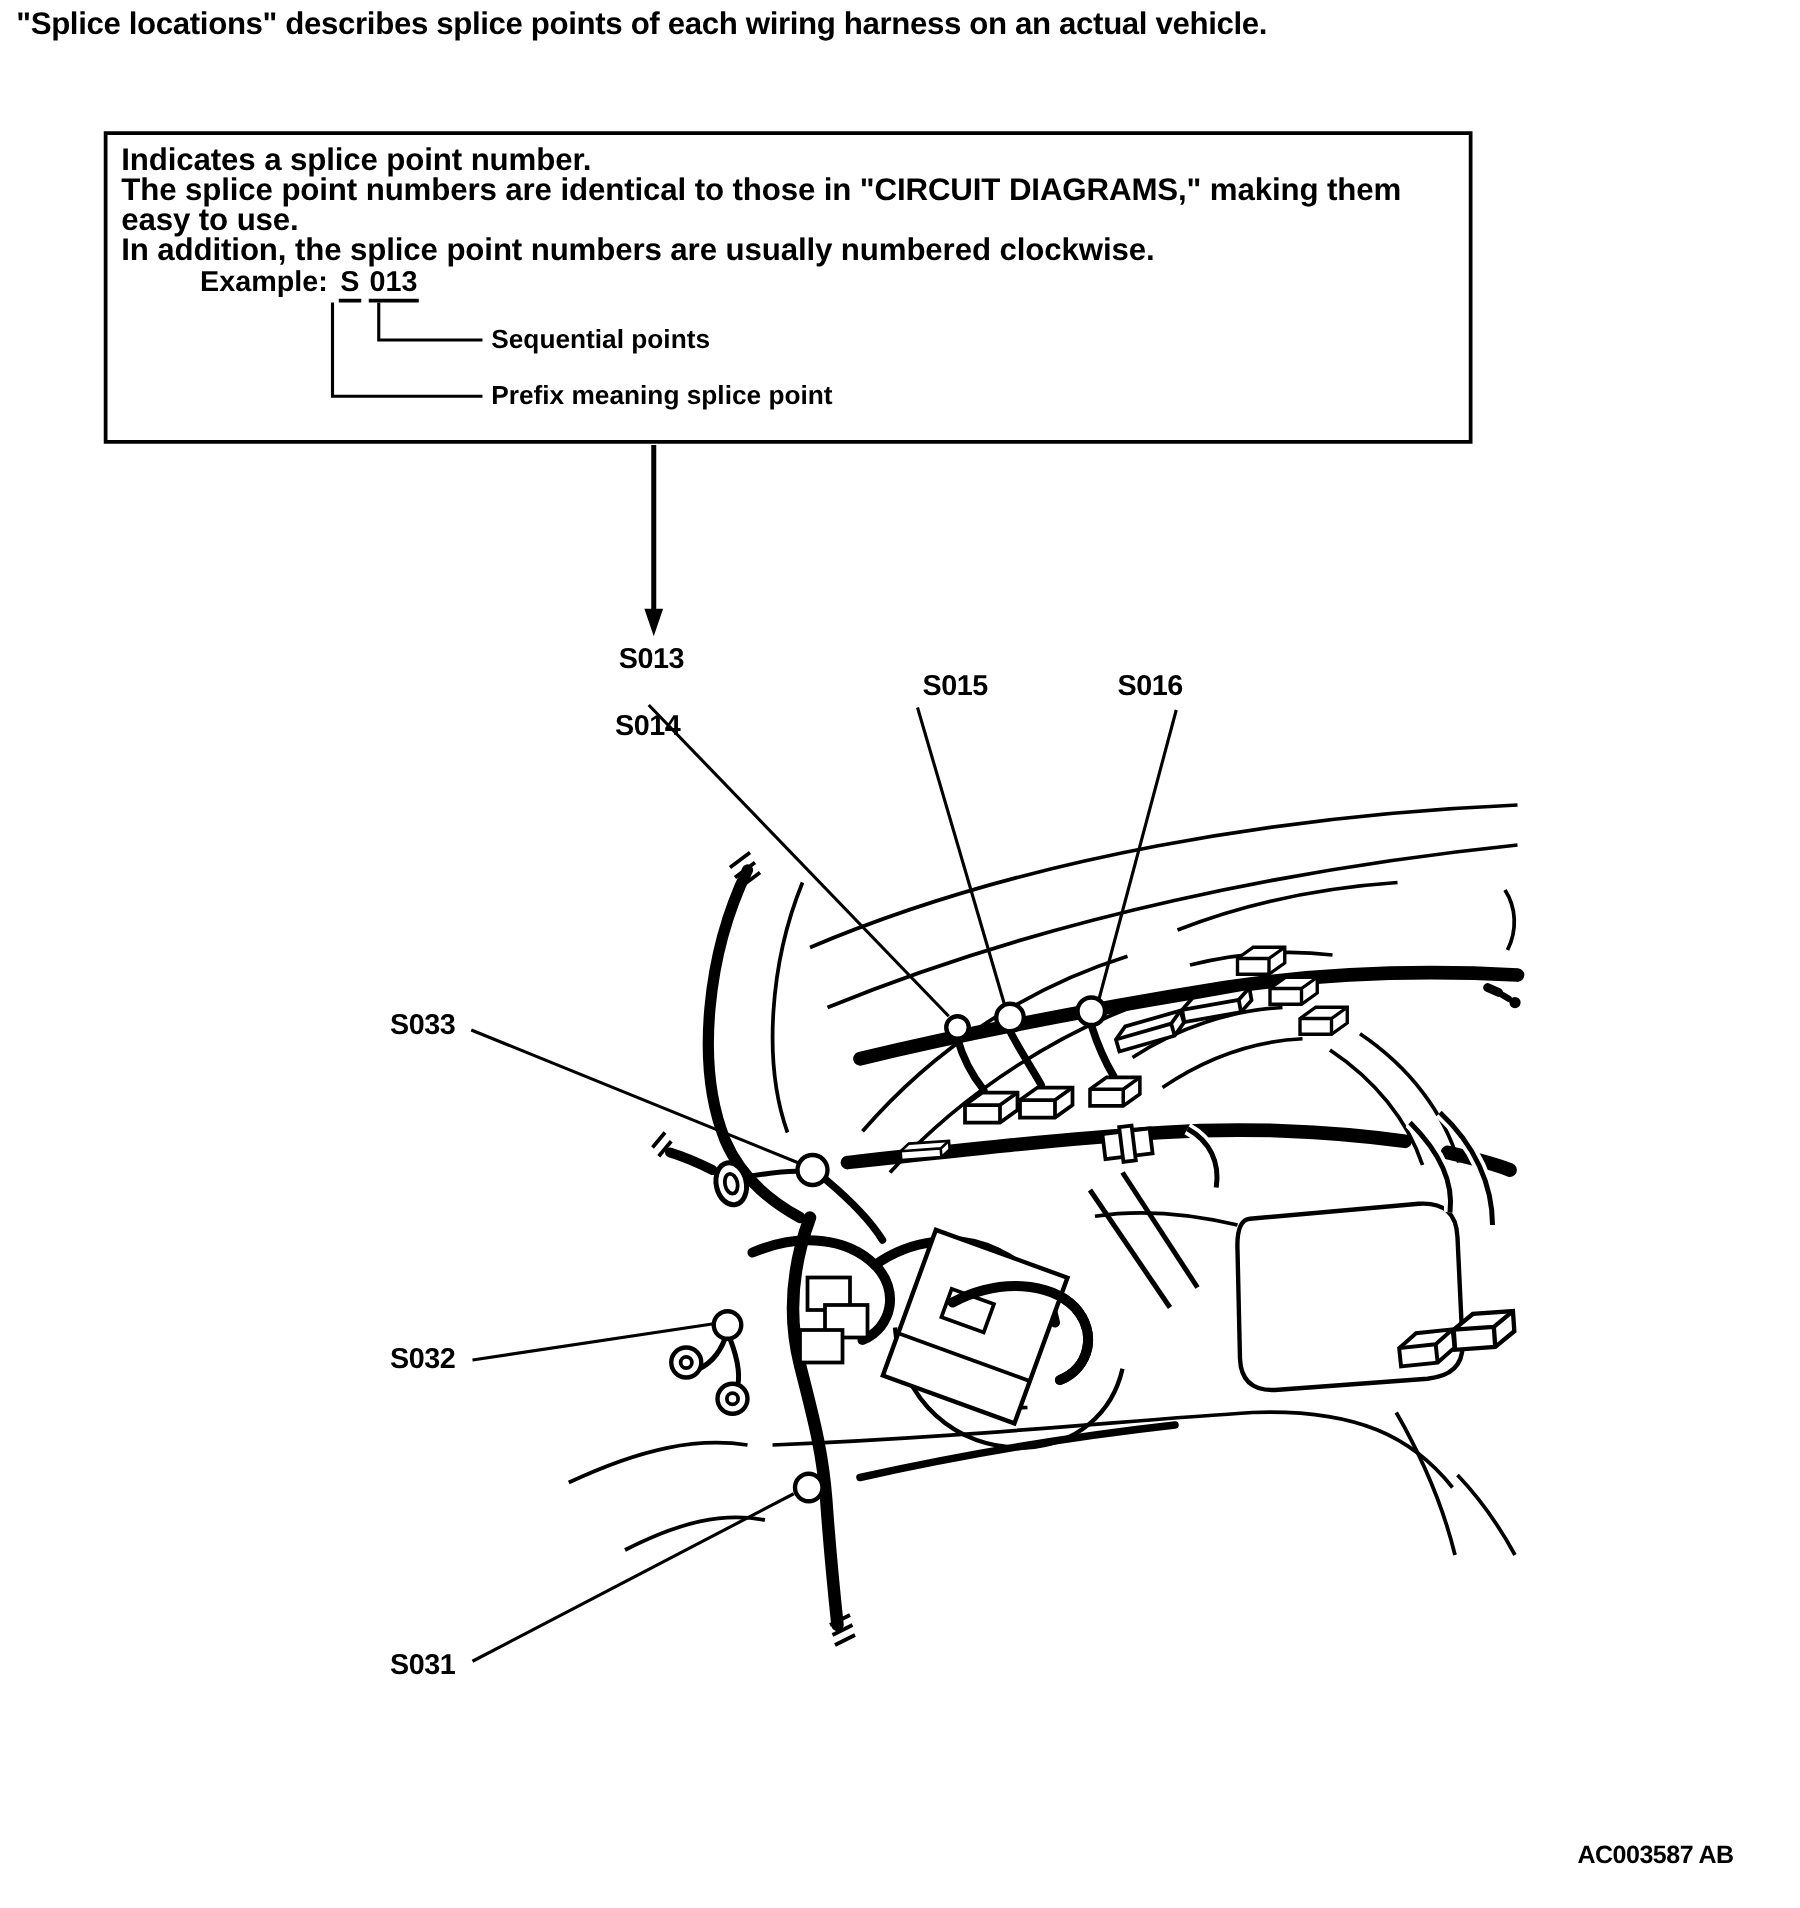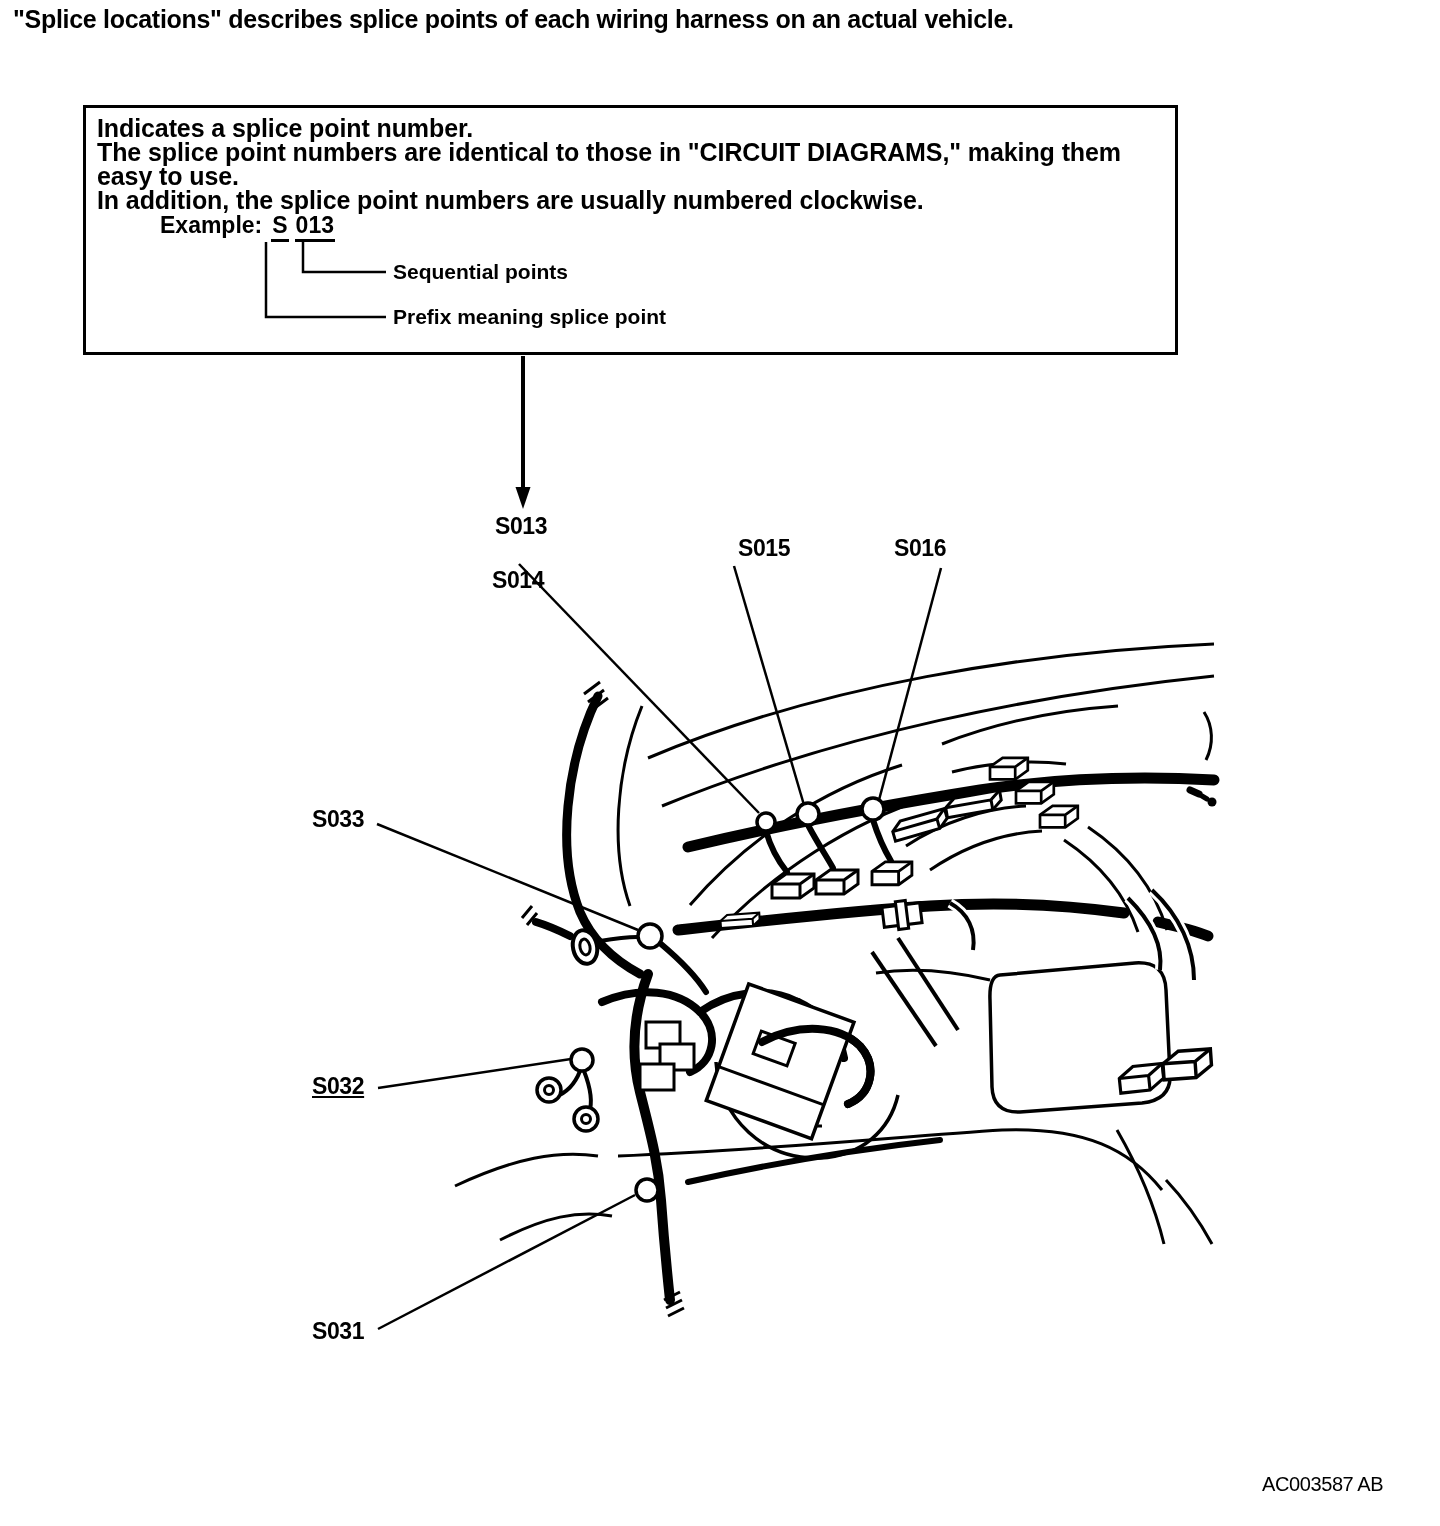--- a/index.html
+++ b/index.html
@@ -14,23 +14,23 @@
   #example .num{margin-left:6px;}
   .callout{font-size:21px;font-weight:bold;white-space:nowrap;}
   #callout-seq{left:393px;top:260px;}
   #callout-pre{left:393px;top:305px;}
   .lbl{position:absolute;font-weight:bold;font-size:23px;letter-spacing:-0.4px;white-space:nowrap;}
   #lbl-s013{left:495px;top:513px;}
   #lbl-s014{left:492px;top:536px;margin-top:31px;}
   #lbl-s015{left:738px;top:535px;}
   #lbl-s016{left:894px;top:535px;}
   #lbl-s033{left:312px;top:806px;}
-  #lbl-s032{left:312px;top:1073px;text-decoration:underline;}
+  #lbl-s032{left:312px;top:1073px;}
   #lbl-s031{left:312px;top:1318px;}
-  #figure-code{left:1262px;top:1473px;font-size:20px;font-weight:normal;letter-spacing:-0.4px;text-align:center;}
+  #figure-code{left:1262px;top:1473px;font-size:20px;font-weight:bold;letter-spacing:-0.4px;text-align:center;}
   svg{position:absolute;left:0;top:0;}
 </style>
 </head>
 <body>
 
 <div class="abs" id="page-title">"Splice locations" describes splice points of each wiring harness on an actual vehicle.</div>
 
 <div class="abs" id="note-box"></div>
 <div class="abs" id="note-lines">
   <div>Indicates a splice point number.</div>

